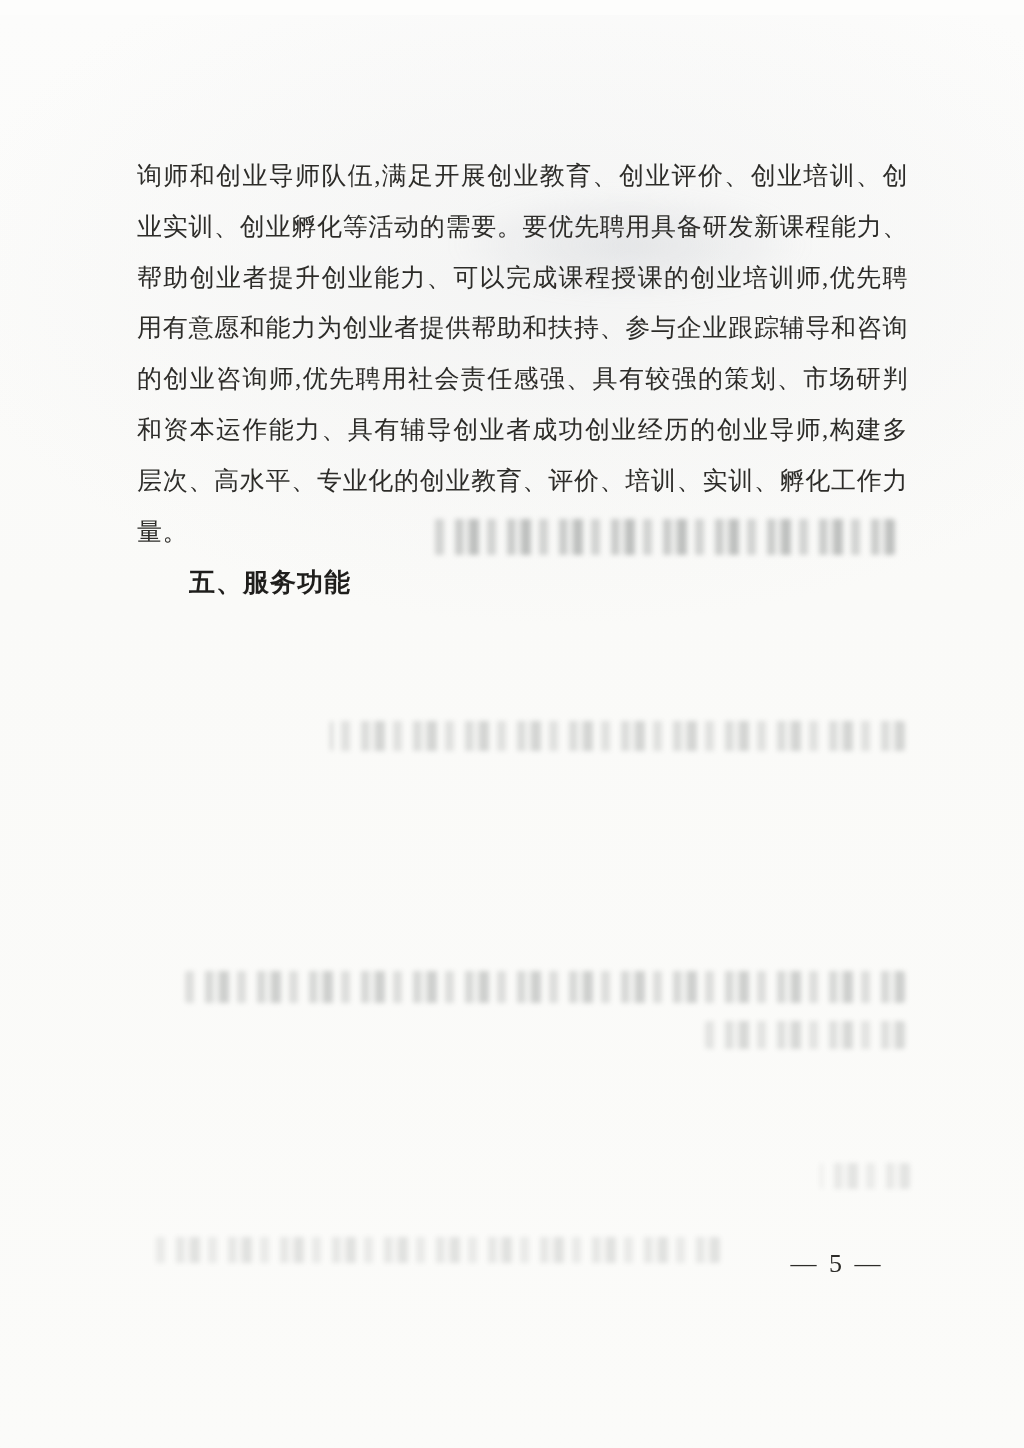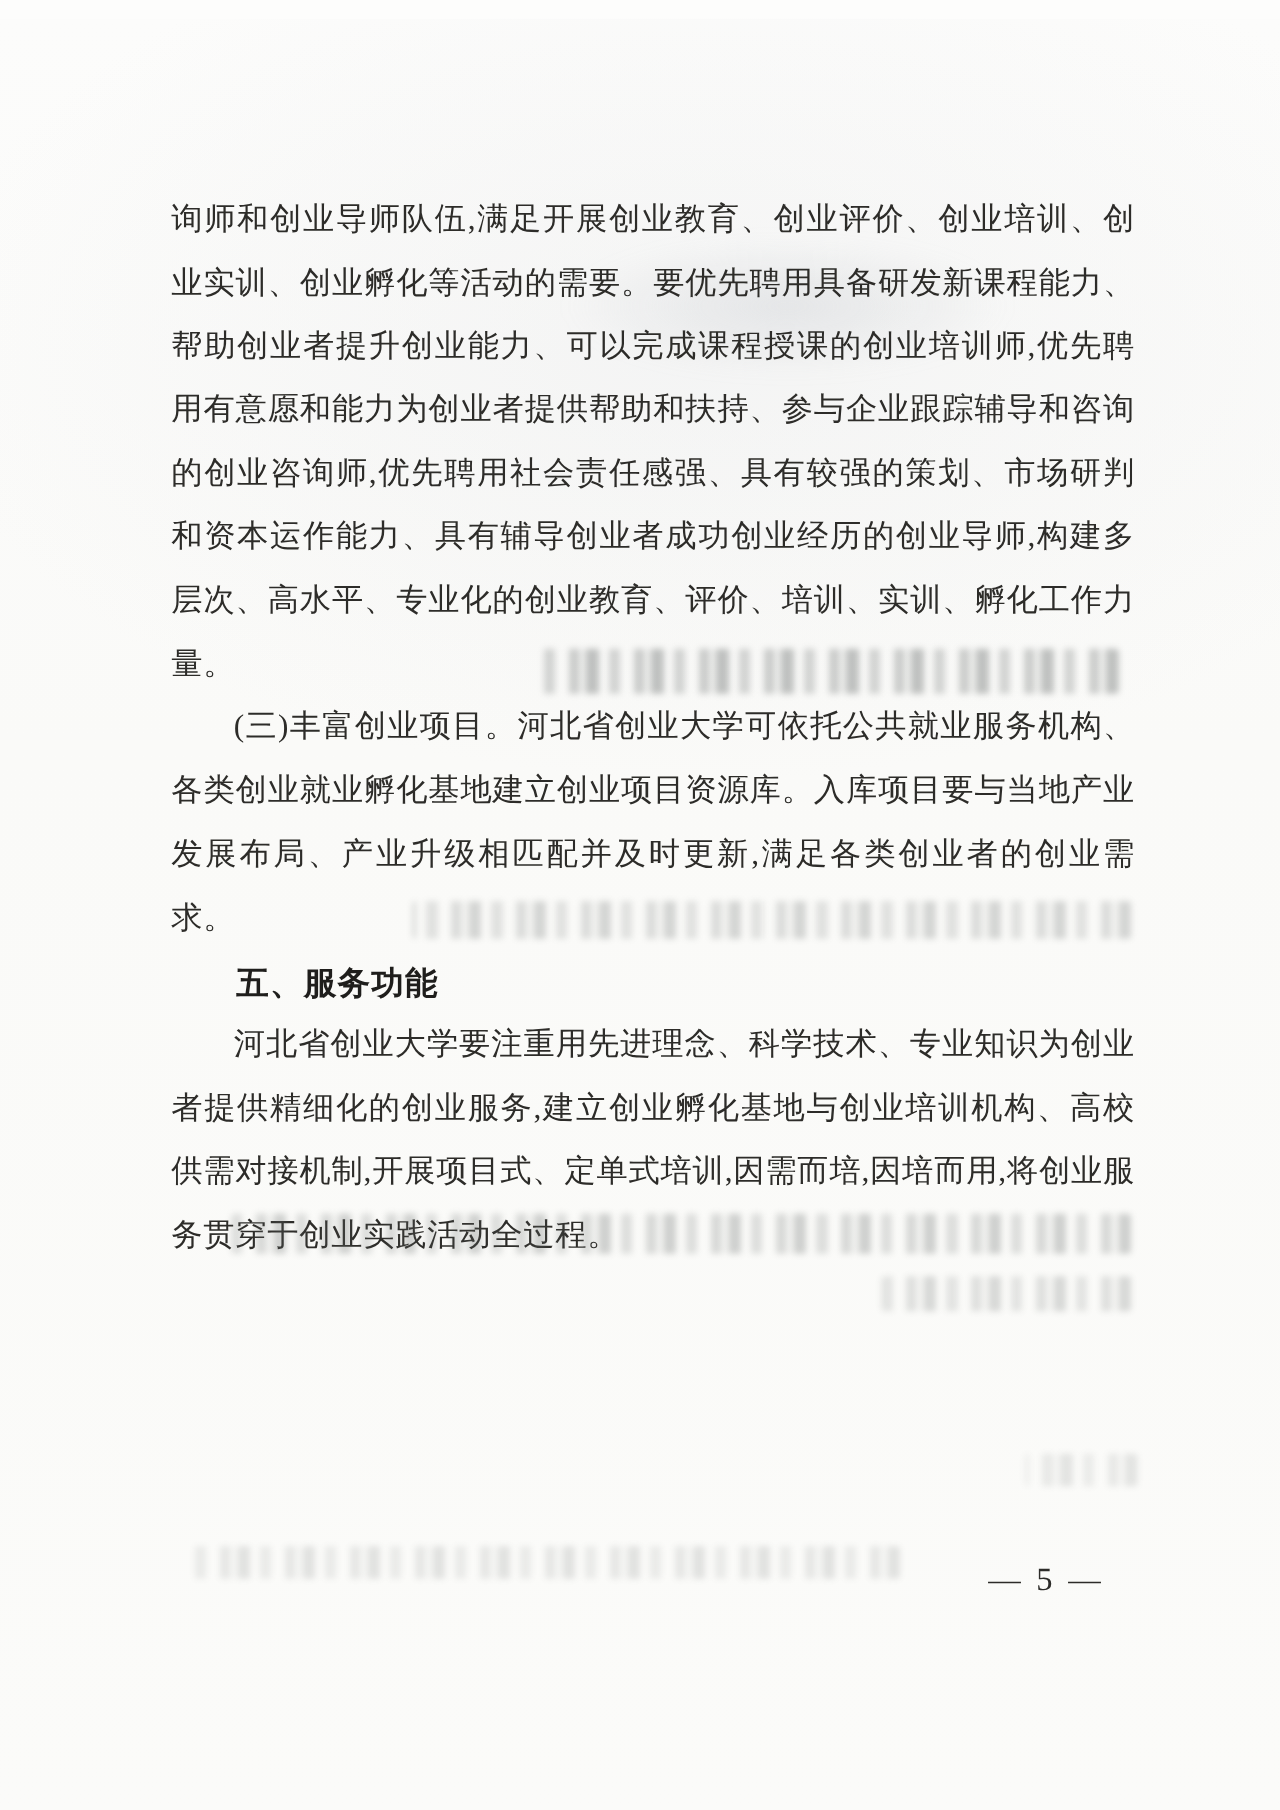--- a/index.html
+++ b/index.html
@@ -84,23 +84,21 @@
 </style>
 </head>
 <body>
 
 <div class="page">
 
   <div class="smudge" style="left:450px; top:175px; width:360px; height:110px;"></div>
 
   <div class="content">
     <p class="para">询师和创业导师队伍,满足开展创业教育、创业评价、创业培训、创业实训、创业孵化等活动的需要。要优先聘用具备研发新课程能力、帮助创业者提升创业能力、可以完成课程授课的创业培训师,优先聘用有意愿和能力为创业者提供帮助和扶持、参与企业跟踪辅导和咨询的创业咨询师,优先聘用社会责任感强、具有较强的策划、市场研判和资本运作能力、具有辅导创业者成功创业经历的创业导师,构建多层次、高水平、专业化的创业教育、评价、培训、实训、孵化工作力量。</p>
-    <p class="para indent">(三)丰富创业项目。河北省创业大学可依托公共就业服务机构、各类创业就业孵化基地建立创业项目资源库。入库项目要与当地产业发展布局、产业升级相匹配并及时更新,满足各类创业者的创业需求。</p>
     <h2 class="heading">五、服务功能</h2>
-    <p class="para indent">河北省创业大学要注重用先进理念、科学技术、专业知识为创业者提供精细化的创业服务,建立创业孵化基地与创业培训机构、高校供需对接机制,开展项目式、定单式培训,因需而培,因培而用,将创业服务贯穿于创业实践活动全过程。</p>
   </div>
 
   <div class="ghost" style="left:430px; top:504px; width:465px; height:36px; opacity:0.5;"></div>
   <div class="ghost" style="left:330px; top:706px; width:575px; height:30px; opacity:0.33;"></div>
   <div class="ghost" style="left:185px; top:956px; width:720px; height:32px; opacity:0.38;"></div>
   <div class="ghost" style="left:705px; top:1006px; width:200px; height:28px; opacity:0.3;"></div>
   <div class="ghost" style="left:820px; top:1148px; width:90px; height:26px; opacity:0.2;"></div>
   <div class="ghost" style="left:150px; top:1222px; width:570px; height:26px; opacity:0.22;"></div>
 
   <div class="page-number">— 5 —</div>

